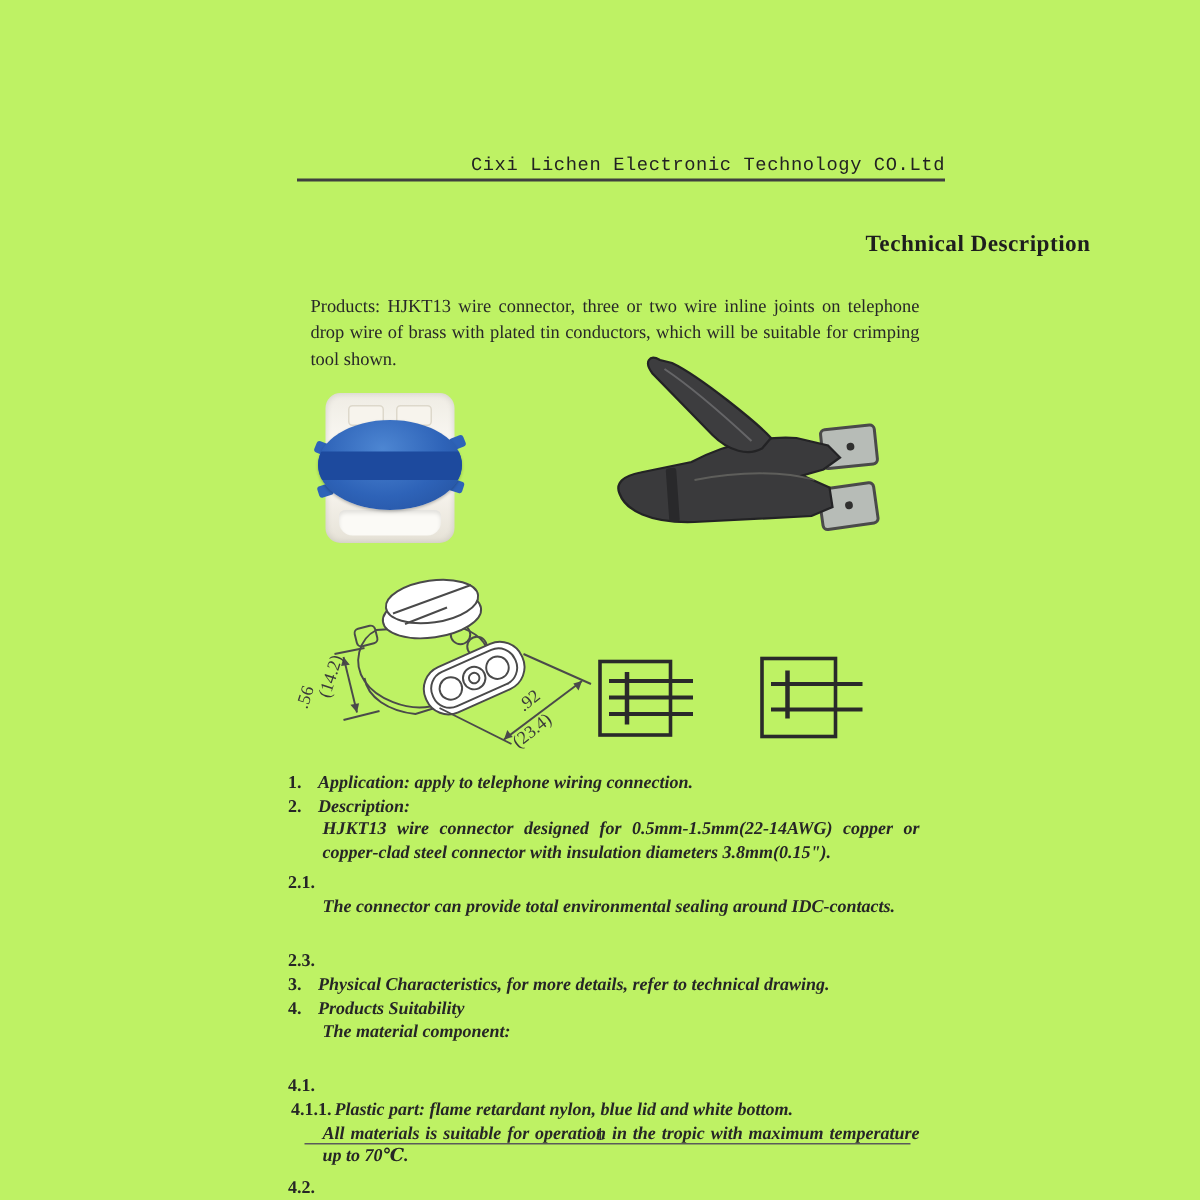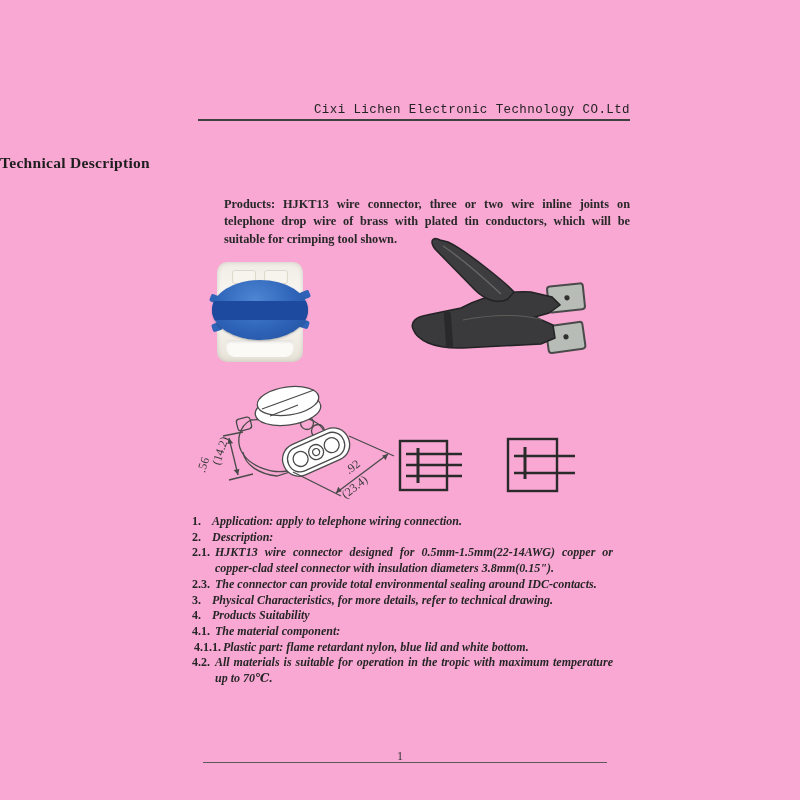--- a/index.html
+++ b/index.html
@@ -1,41 +1,41 @@
 <!DOCTYPE html>
 <html><head>
 <meta charset="utf-8">
 <style>
   html,body{margin:0;padding:0;}
   body{
     width:800px;height:800px;background:#ffffff;position:relative;
     font-family:"Liberation Serif","DejaVu Serif",serif;color:#2b2b2b;
     overflow:hidden;
   }
-  .page{position:absolute;inset:0;background:#f9a8d4;}
+  .page{position:absolute;inset:0;background:#bef264;}
 
   
   .doc-header{
     position:absolute;left:198px;top:103px;width:432px;
     border-bottom:2px solid #3f3f3f;padding-bottom:2px;
     text-align:right;
     font-family:"Liberation Mono","DejaVu Sans Mono",monospace;
     font-size:12.5px;letter-spacing:.4px;color:#222;white-space:nowrap;
   }
 
   
   .doc-title{
-    position:absolute;left:0;top:154px;width:727px;text-align:left;
+    position:absolute;left:0;top:154px;width:727px;text-align:right;
     font-size:15.5px;font-weight:bold;letter-spacing:.3px;color:#1e1e1e;
   }
 
   
   .intro{
-    position:absolute;left:224px;top:196px;width:406px;
-    font-size:12.3px;font-weight:bold;line-height:1.42;text-align:justify;
+    position:absolute;left:207px;top:196px;width:406px;
+    font-size:12.3px;font-weight:normal;line-height:1.42;text-align:justify;
     color:#282828;
   }
 
   
   .connector-photo{position:absolute;left:212px;top:259px;width:96px;height:106px;}
   .cn-body{position:absolute;left:5px;top:3px;width:86px;height:100px;border-radius:10px;
     background:linear-gradient(180deg,#efece4 0%,#faf8f3 35%,#f4f1ea 70%,#e6e2d7 100%);
     box-shadow:inset 0 0 5px rgba(0,0,0,.14);}
   .cn-slot{position:absolute;top:8px;width:22px;height:12px;border:1px solid #ddd8cb;
     border-radius:3px;background:#f7f4ed;}
@@ -55,21 +55,21 @@
   svg text.dim{
     font-family:"Liberation Serif","DejaVu Serif",serif;
     font-size:12px;fill:#3a3a3a;
   }
 
   
   .spec-list{position:absolute;left:192px;top:514px;width:421px;
     font-size:12px;font-weight:bold;line-height:15.7px;color:#262626;}
   .li{display:flex;}
   .li .num{flex:0 0 20px;}
-  .li.lvl2 .num{flex:0 0 23px;}
+  .li.lvl2 .num{flex:0 0 23px;margin-top:36px;}
   .li.lvl3 .num{flex:0 0 31px;text-align:center;}
   .li .txt{flex:1;text-align:justify;font-style:italic;}
 
   
   .footer-rule{position:absolute;left:203px;top:762px;width:404px;border-top:1.5px solid #5a5a5a;}
   .page-num{position:absolute;left:0;top:749px;width:800px;text-align:center;
     font-size:12px;color:#333;}
 </style>
 </head>
 <body>

